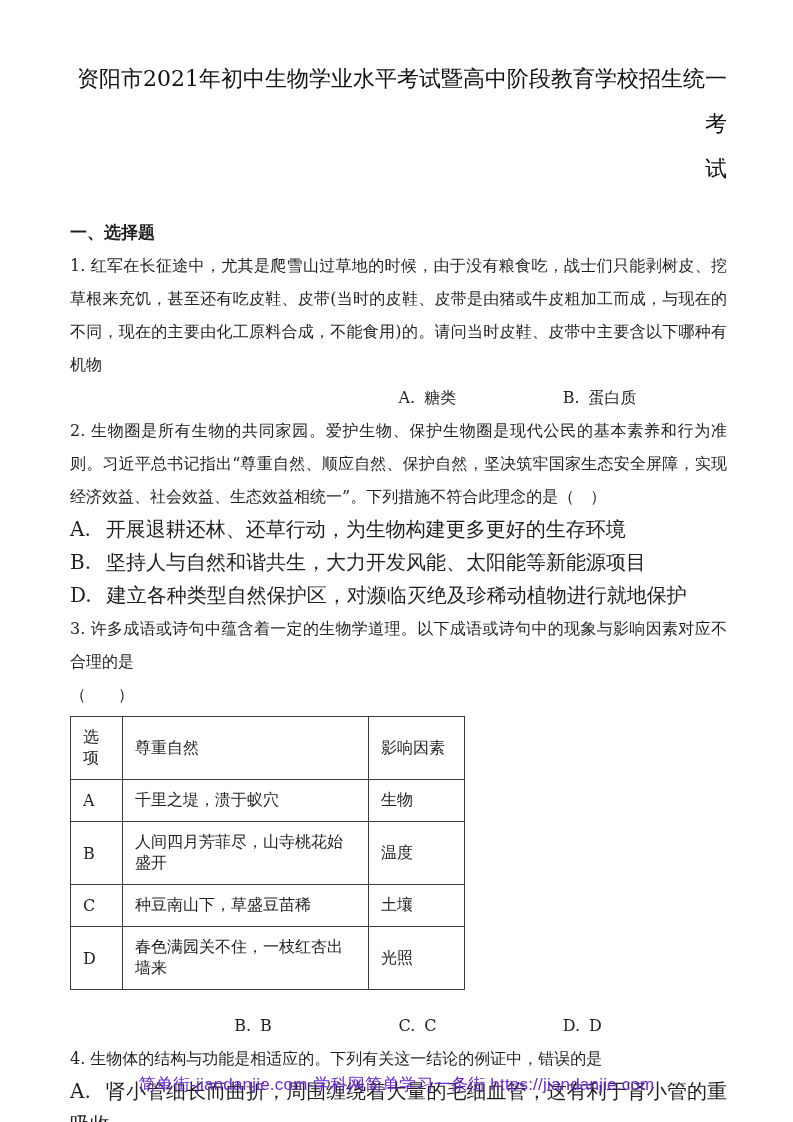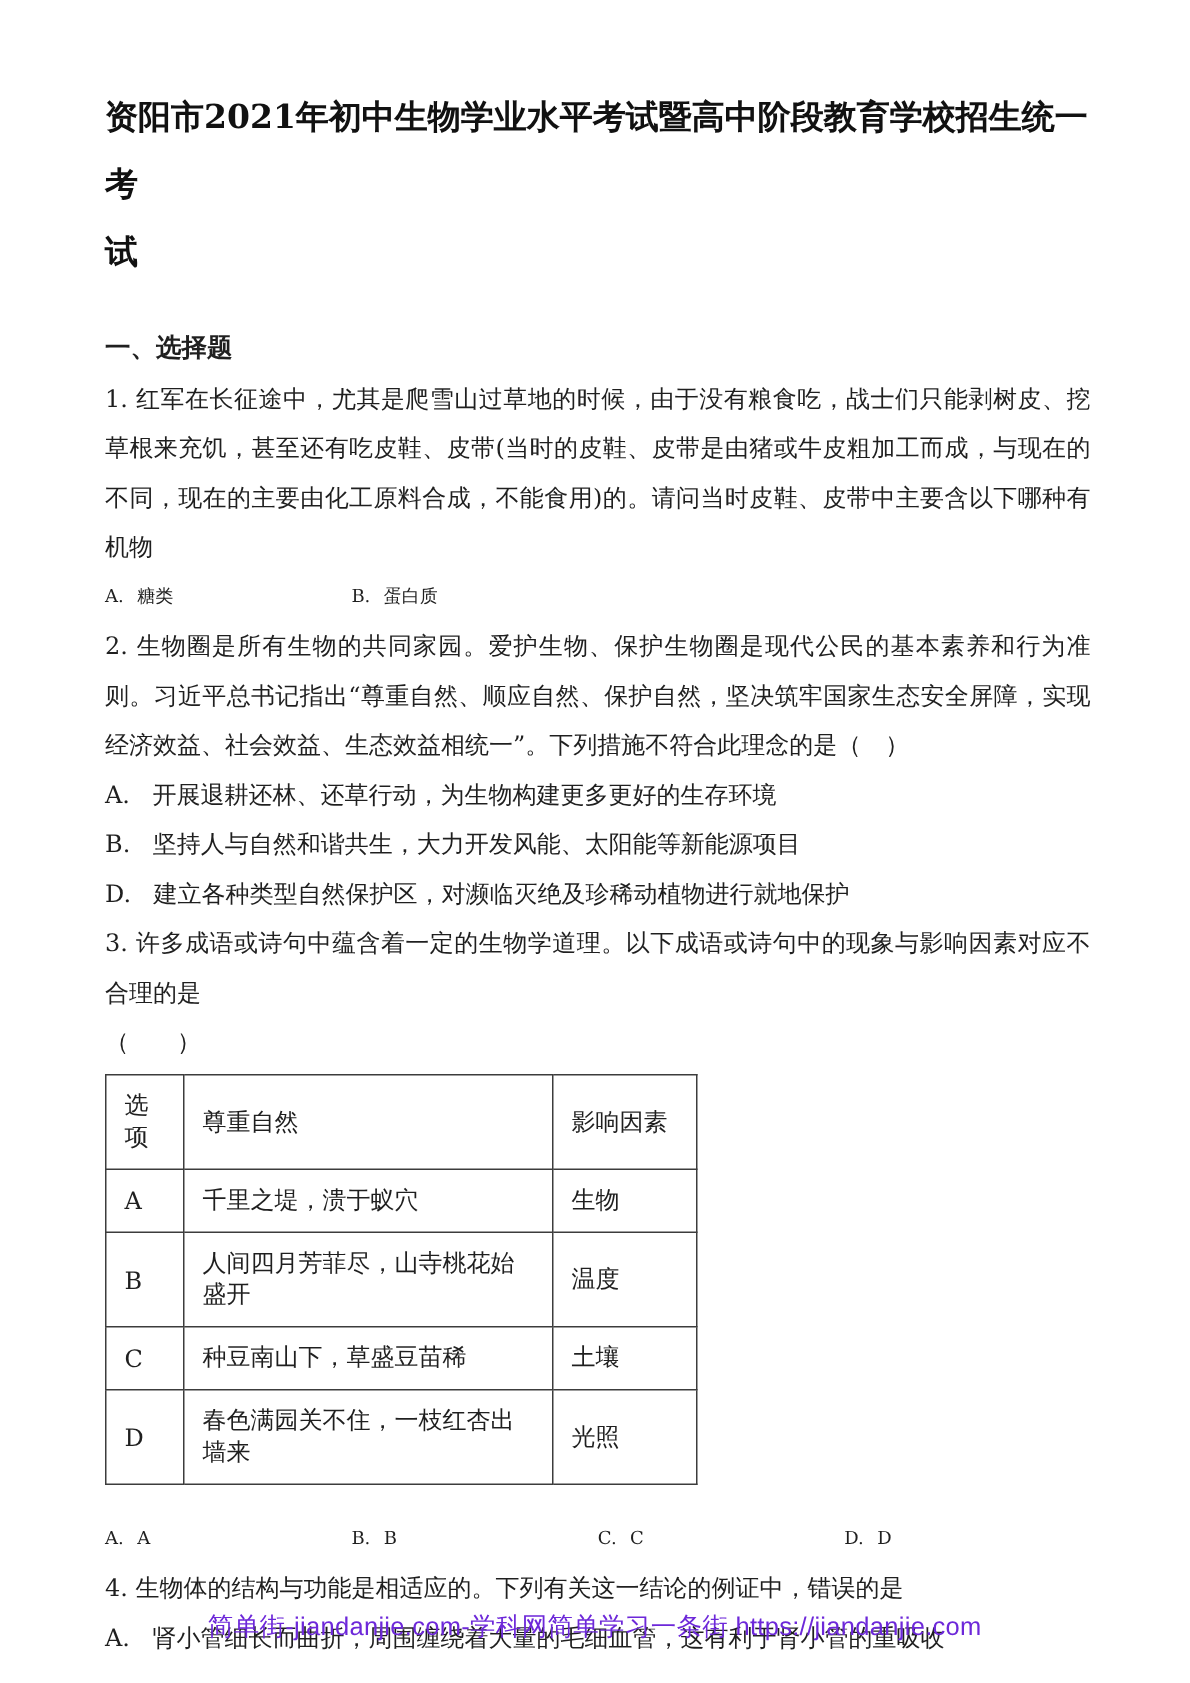--- a/index.html
+++ b/index.html
@@ -9,23 +9,23 @@
     height: 1122px;
     position: relative;
     font-family: "DejaVu Serif", "Liberation Serif", serif;
     color: #1f1f1f;
     overflow: hidden;
   }
   .page {
     padding: 56px 66px 0 70px;
   }
   .doc-title {
-    text-align: left;
+    text-align: right;
     font-size: 22px;
-    font-weight: 700;
+    font-weight: 400;
     line-height: 45px;
     color: #111;
     margin-bottom: 28px;
   }
   .section-heading {
     font-size: 17px;
     font-weight: 700;
     line-height: 26px;
     margin-bottom: 4px;
   }
@@ -34,27 +34,28 @@
     line-height: 33px;
     text-align: justify;
     text-justify: inter-ideograph;
   }
   .paren-line {
     font-size: 16px;
     line-height: 33px;
   }
   .option-row {
     display: flex;
-    font-size: 12px;
+    font-size: 16px;
     line-height: 33px;
+    justify-content: flex-end;
   }
   .option-row .opt { width: 25%; }
   .opt-label { margin-right: 9px; }
   .option-line {
-    font-size: 16px;
+    font-size: 20px;
     line-height: 33px;
     text-align: justify;
     text-justify: inter-ideograph;
   }
   .option-line .opt-label { margin-right: 15px; }
   table.q-table {
     border-collapse: collapse;
     margin: 5px 0 19px 0;
   }
   table.q-table th, table.q-table td {
@@ -133,21 +134,20 @@
       </tr>
       <tr>
         <td>D</td>
         <td>春色满园关不住，一枝红杏出墙来</td>
         <td>光照</td>
       </tr>
     </tbody>
   </table>
 
   <div class="option-row">
-    <span class="opt"><span class="opt-label">A.</span><span>A</span></span>
     <span class="opt"><span class="opt-label">B.</span><span>B</span></span>
     <span class="opt"><span class="opt-label">C.</span><span>C</span></span>
     <span class="opt"><span class="opt-label">D.</span><span>D</span></span>
   </div>
 
   <p class="stem">4. 生物体的结构与功能是相适应的。下列有关这一结论的例证中，错误的是</p>
   <div class="option-line"><span class="opt-label">A.</span><span>肾小管细长而曲折，周围缠绕着大量的毛细血管，这有利于肾小管的重吸收</span></div>
 
 </div>
 

